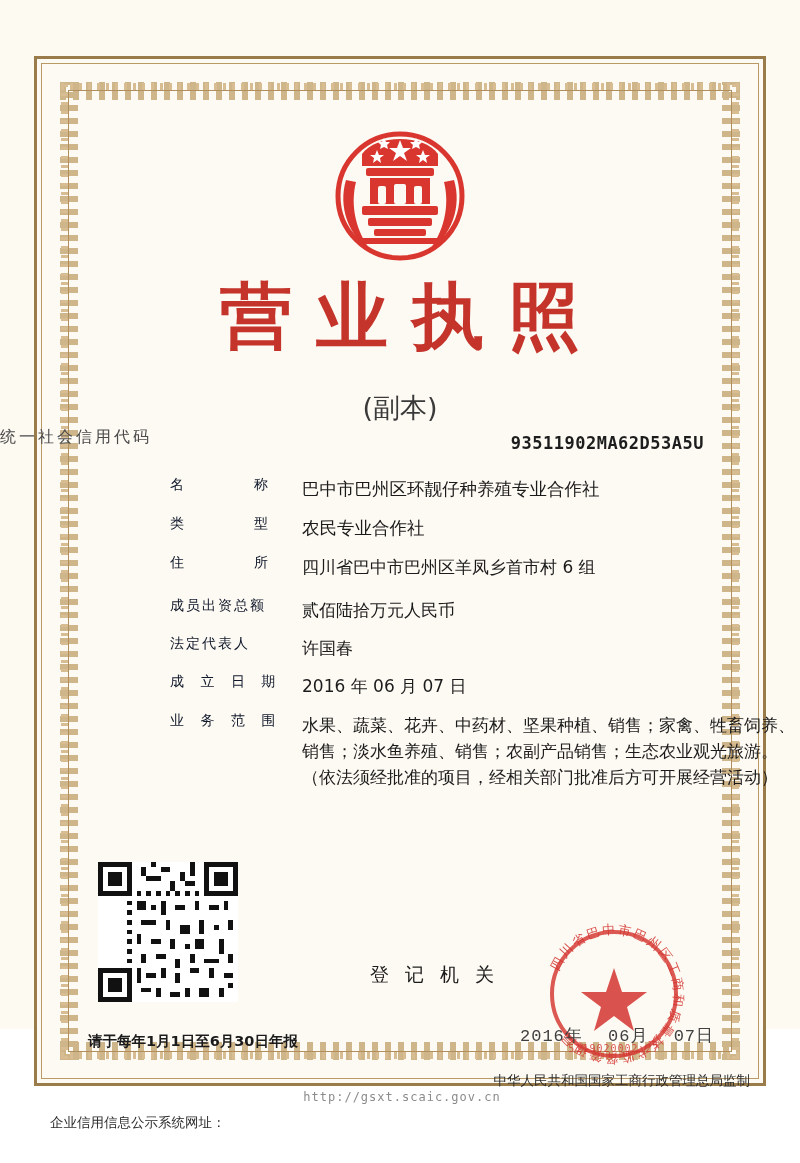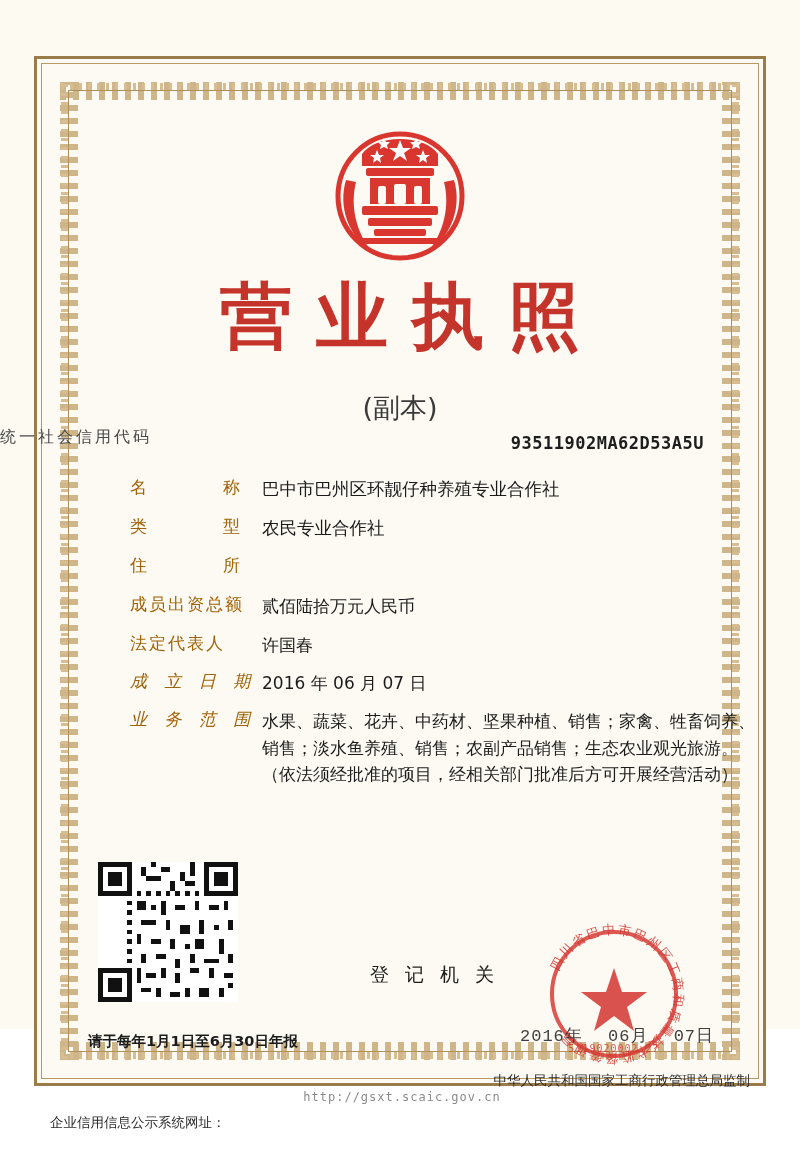--- a/index.html
+++ b/index.html
@@ -145,26 +145,27 @@
   }
   .row {
     display: flex;
     align-items: flex-start;
     margin-bottom: 12px;
     font-family: "DejaVu Sans", sans-serif;
   }
   .row .lbl {
     width: 132px;
     flex: 0 0 132px;
-    font-size: 17px;
-    color: #a16207;
+    font-size: 14px;
+    color: #0f172a;
     letter-spacing: 0;
+    margin-left: 40px;
   }
   .row .lbl.sp2 { letter-spacing: 14px; }
-  .row .lbl.sp3 { letter-spacing: 6px; font-style: italic; }
+  .row .lbl.sp3 { letter-spacing: 6px; }
   .row .lbl.sp4 { letter-spacing: 2px; }
   .row .val {
     font-size: 17px;
     color: #1b1b1b;
     line-height: 1.55;
   }
   .row .val.bigger { font-size: 17.5px; }
   .row.addr { margin-bottom: 16px; }
   .row.scope .val { width: 430px; text-align: center; }
   .scope-line { white-space: nowrap; }
@@ -314,20 +315,21 @@
     <div class="row">
       <div class="lbl sp2">名　　称</div>
       <div class="val bigger">巴中市巴州区环靓仔种养殖专业合作社</div>
     </div>
     <div class="row">
       <div class="lbl sp2">类　　型</div>
       <div class="val bigger">农民专业合作社</div>
     </div>
     <div class="row addr">
       <div class="lbl sp2">住　　所</div>
+      <div class="val">四川省巴中市巴州区羊凤乡首市村 6 组</div>
     </div>
     <div class="row">
       <div class="lbl sp4">成员出资总额</div>
       <div class="val">贰佰陆拾万元人民币</div>
     </div>
     <div class="row">
       <div class="lbl sp4">法定代表人</div>
       <div class="val">许国春</div>
     </div>
     <div class="row">

